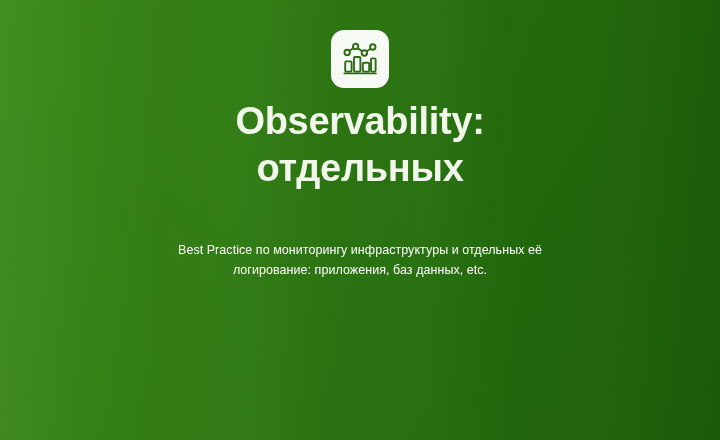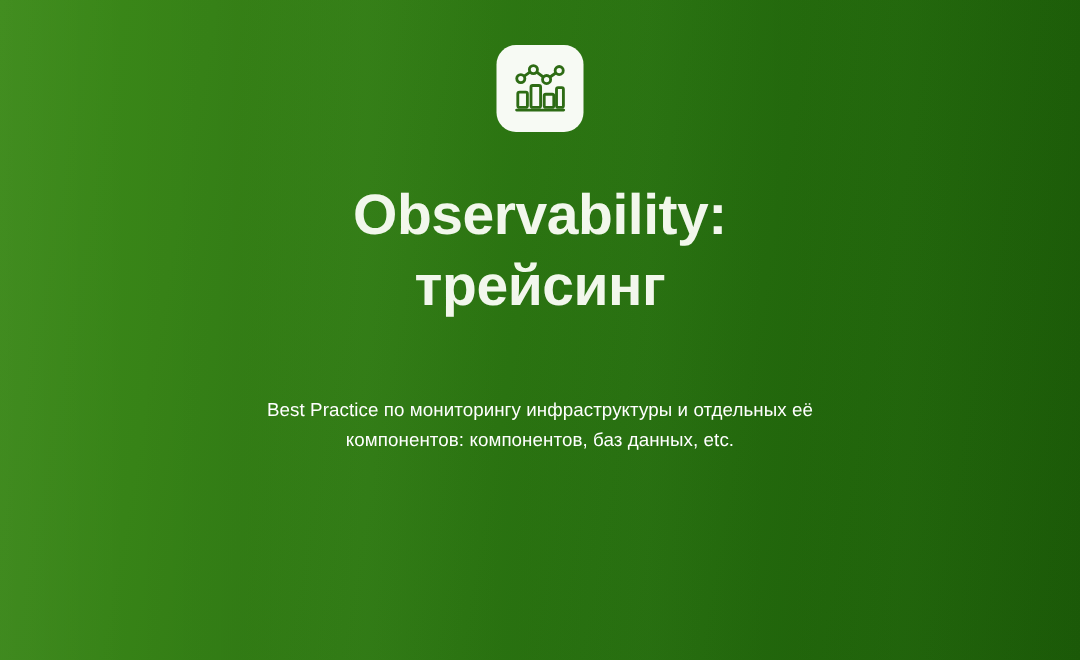--- a/index.html
+++ b/index.html
@@ -73,21 +73,21 @@
     align-items: center;
     justify-content: center;
     box-sizing: border-box;
   }
   .icon-badge svg {
     display: block;
   }
 
   
   .title-block {
-    margin-top: 33px;
+    margin-top: 10px;
     width: 100%;
     text-align: center;
     color: #f2f7ec;
     font-weight: bold;
     font-size: 38px;
     line-height: 47px;
     letter-spacing: -0.3px;
   }
   .title-line {
     display: block;
@@ -133,22 +133,22 @@
           <rect x="20.8" y="20.8" width="6.4" height="8.8" rx="1.1" stroke="#2d6b14" stroke-width="1.9" fill="none"></rect>
           <rect x="29.0" y="16.4" width="4.6" height="13.2" rx="1.1" stroke="#2d6b14" stroke-width="1.9" fill="none"></rect>
 
           <path d="M2.4 31.4 H33.8" stroke="#2d6b14" stroke-width="1.9" stroke-linecap="round"></path>
         </svg>
       </span>
     </div>
 
     <h1 class="title-block">
       <span class="title-line">Observability:</span>
-      <span class="title-line">трейсинг</span>
+      <span class="title-line">отдельных</span>
     </h1>
 
     <p class="subtitle-block">
       <span class="subtitle-line">Best Practice по мониторингу инфраструктуры и отдельных её</span>
-      <span class="subtitle-line">компонентов: компонентов, баз данных, etc.</span>
+      <span class="subtitle-line">логирование: приложения, баз данных, etc.</span>
     </p>
 
   </div>
 </div>
 
 </body></html>

